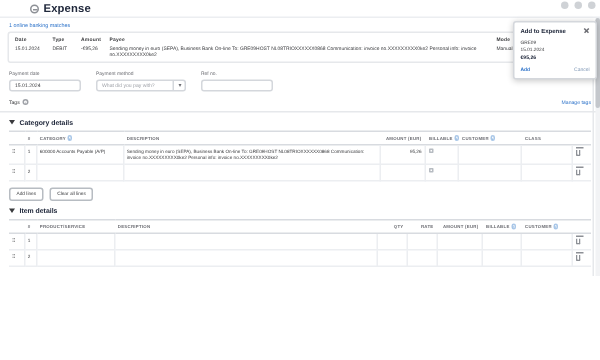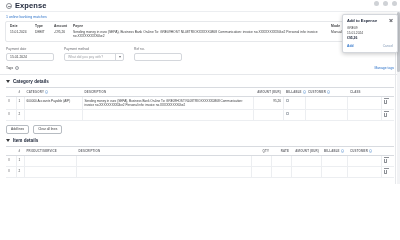--- a/index.html
+++ b/index.html
@@ -17,21 +17,21 @@
     width: 400px; height: 184px;
     background: #ffffff;
   }
 
   
   .hdr {
     height: 12px;
     display: flex;
     align-items: center;
     gap: 3px;
-    padding: 0 6px;
+    padding: 0 20px;
     border-bottom: 1px solid #eceef1;
     background: #fff;
   }
   .hdr-back {
     width: 6px; height: 6px;
     border-radius: 50%;
     border: 1px solid #8d9096;
     position: relative;
     flex: 0 0 auto;
   }

